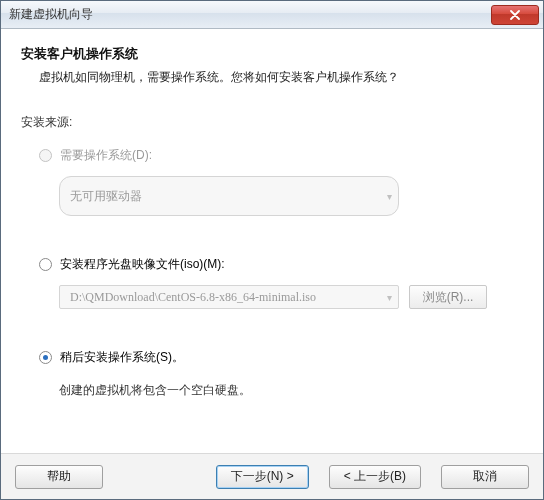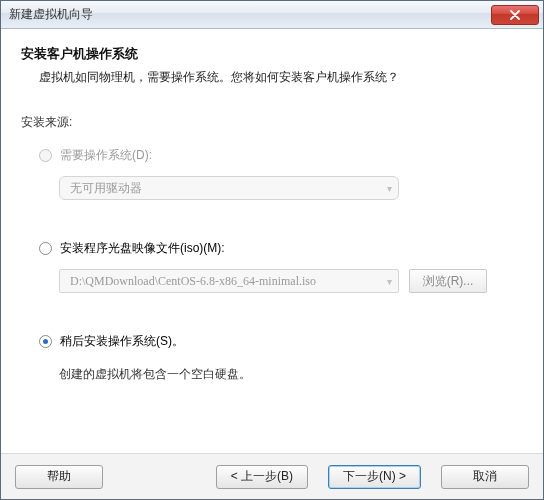--- a/index.html
+++ b/index.html
@@ -89,23 +89,23 @@
     top: 3px;
     left: 3px;
   }
   .radio-label.disabled { color: #9a9a9a; }
   .dropdown {
     display: flex;
     align-items: center;
     justify-content: space-between;
     border: 1px solid #b9b9b9;
     background: linear-gradient(to bottom, #fdfdfd, #eaeaea);
-    height: 24px;
+    height: 40px;
     padding: 0 6px 0 10px;
-    border-radius: 6px;
+    border-radius: 12px;
     color: #444;
     margin: 6px 0 0 38px;
     width: 340px;
   }
   .dropdown.disabled {
     border-color: #d5d5d5;
     background: #f7f7f7;
     color: #9a9a9a;
     width: 340px;
   }
@@ -223,18 +223,18 @@
       <span class="radio selected"></span>
       <span class="radio-label">稍后安装操作系统(S)。</span>
     </div>
     <div class="hint">创建的虚拟机将包含一个空白硬盘。</div>
 
   </div>
 
   <div class="footer">
     <div class="btn">帮助</div>
     <div class="spacer"></div>
+    <div class="btn default">下一步(N) &gt;</div>
     <div class="btn">&lt; 上一步(B)</div>
-    <div class="btn default">下一步(N) &gt;</div>
     <div class="btn">取消</div>
   </div>
 
 </div>
 
 </body></html>

